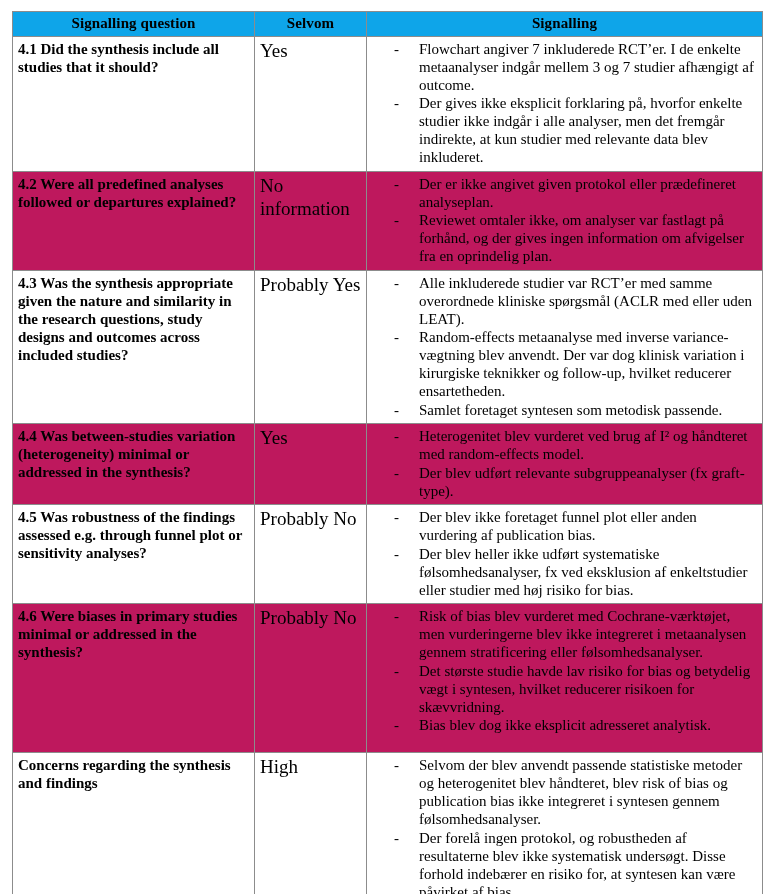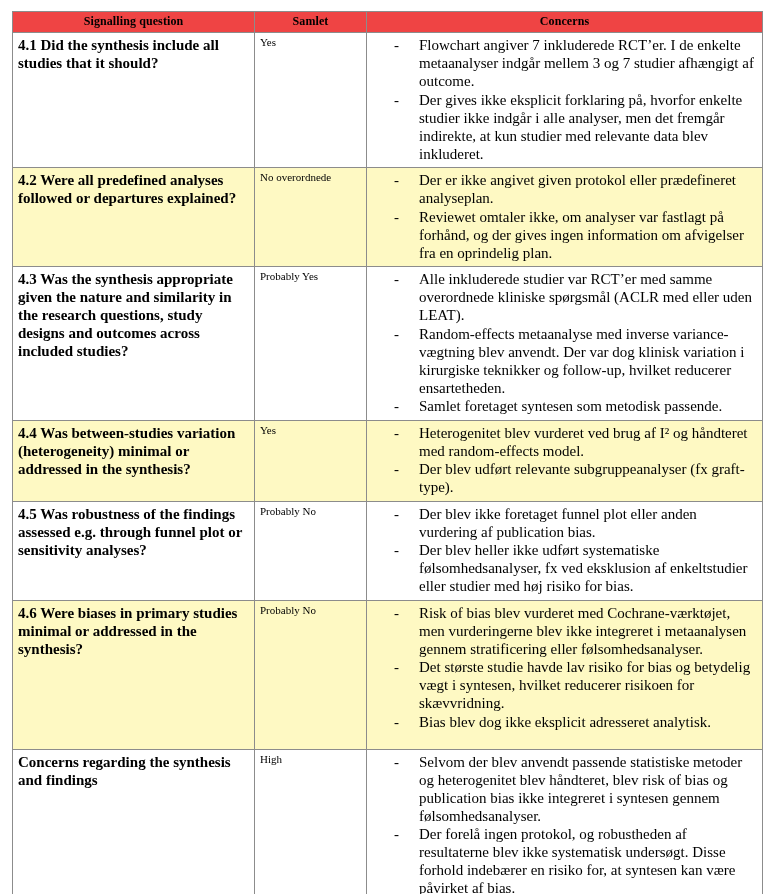--- a/index.html
+++ b/index.html
@@ -33,38 +33,38 @@
     vertical-align: top;
     padding: 3px 5px 4px 5px;
     box-sizing: border-box;
   }
   
   col.c-question { width: 242px; }
   col.c-rating   { width: 112px; }
   col.c-reason   { width: 396px; }
 
   thead th {
-    background: #ef4444;
+    background: #0ea5e9;
     text-align: center;
     font-weight: bold;
-    font-size: 12px;
+    font-size: 15px;
     line-height: 1.12;
     padding-top: 3px;
     padding-bottom: 3px;
     letter-spacing: 0.1px;
     margin-top: 39px;
   }
   td.q-cell {
     font-weight: bold;
     font-size: 15px;
     line-height: 1.2;
   }
   td.r-cell {
     font-weight: normal;
-    font-size: 11px;
+    font-size: 19px;
     line-height: 1.2;
   }
   td.reason-cell {
     font-weight: normal;
     font-size: 15px;
     line-height: 1.2;
     padding-left: 0;
     padding-right: 6px;
   }
   ul.reason-list {
@@ -76,21 +76,21 @@
     position: relative;
     padding-left: 47px;
     margin: 0 0 0.5px 0;
     text-indent: 0;
   }
   ul.reason-list li .dash {
     position: absolute;
     left: 22px;
     top: 0;
   }
-  tr.shaded td { background: #fef9c3; }
+  tr.shaded td { background: #be185d; }
   tr.plain td  { background: #ffffff; margin-left: 20px; }
 
   
   tr.r-41 td { height: 129px; }
   tr.r-42 td { height: 92px; }
   tr.r-43 td { height: 149px; font-family: Liberation Serif, serif; }
   tr.r-44 td { height: 68px; }
   tr.r-45 td { height: 89px; }
   tr.r-46 td { height: 149px; }
   tr.r-concerns td { height: 136px; }
@@ -101,38 +101,38 @@
 <div class="page">
   <table class="rob-table">
     <colgroup>
       <col class="c-question">
       <col class="c-rating">
       <col class="c-reason">
     </colgroup>
     <thead>
       <tr>
         <th>Signalling question</th>
-        <th>Samlet</th>
-        <th>Concerns</th>
+        <th>Selvom</th>
+        <th>Signalling</th>
       </tr>
     </thead>
     <tbody id="table-body">
         <tr class="plain r-41">
           <td class="q-cell">4.1 Did the synthesis include all studies that it should?</td>
           <td class="r-cell">Yes</td>
           <td class="reason-cell">
             <ul class="reason-list">
               <li><span class="dash">-</span><span>Flowchart angiver 7 inkluderede RCT’er. I de enkelte metaanalyser indgår mellem 3 og 7 studier afhængigt af outcome.</span></li>
               <li><span class="dash">-</span><span>Der gives ikke eksplicit forklaring på, hvorfor enkelte studier ikke indgår i alle analyser, men det fremgår indirekte, at kun studier med relevante data blev inkluderet.</span></li>
             </ul>
           </td>
         </tr>
         <tr class="shaded r-42">
           <td class="q-cell">4.2 Were all predefined analyses followed or departures explained?</td>
-          <td class="r-cell">No overordnede</td>
+          <td class="r-cell">No information</td>
           <td class="reason-cell">
             <ul class="reason-list">
               <li><span class="dash">-</span><span>Der er ikke angivet given protokol eller prædefineret analyseplan.</span></li>
               <li><span class="dash">-</span><span>Reviewet omtaler ikke, om analyser var fastlagt på forhånd, og der gives ingen information om afvigelser fra en oprindelig plan.</span></li>
             </ul>
           </td>
         </tr>
         <tr class="plain r-43">
           <td class="q-cell">4.3 Was the synthesis appropriate given the nature and similarity in the research questions, study designs and outcomes across included studies?</td>
           <td class="r-cell">Probably Yes</td>

